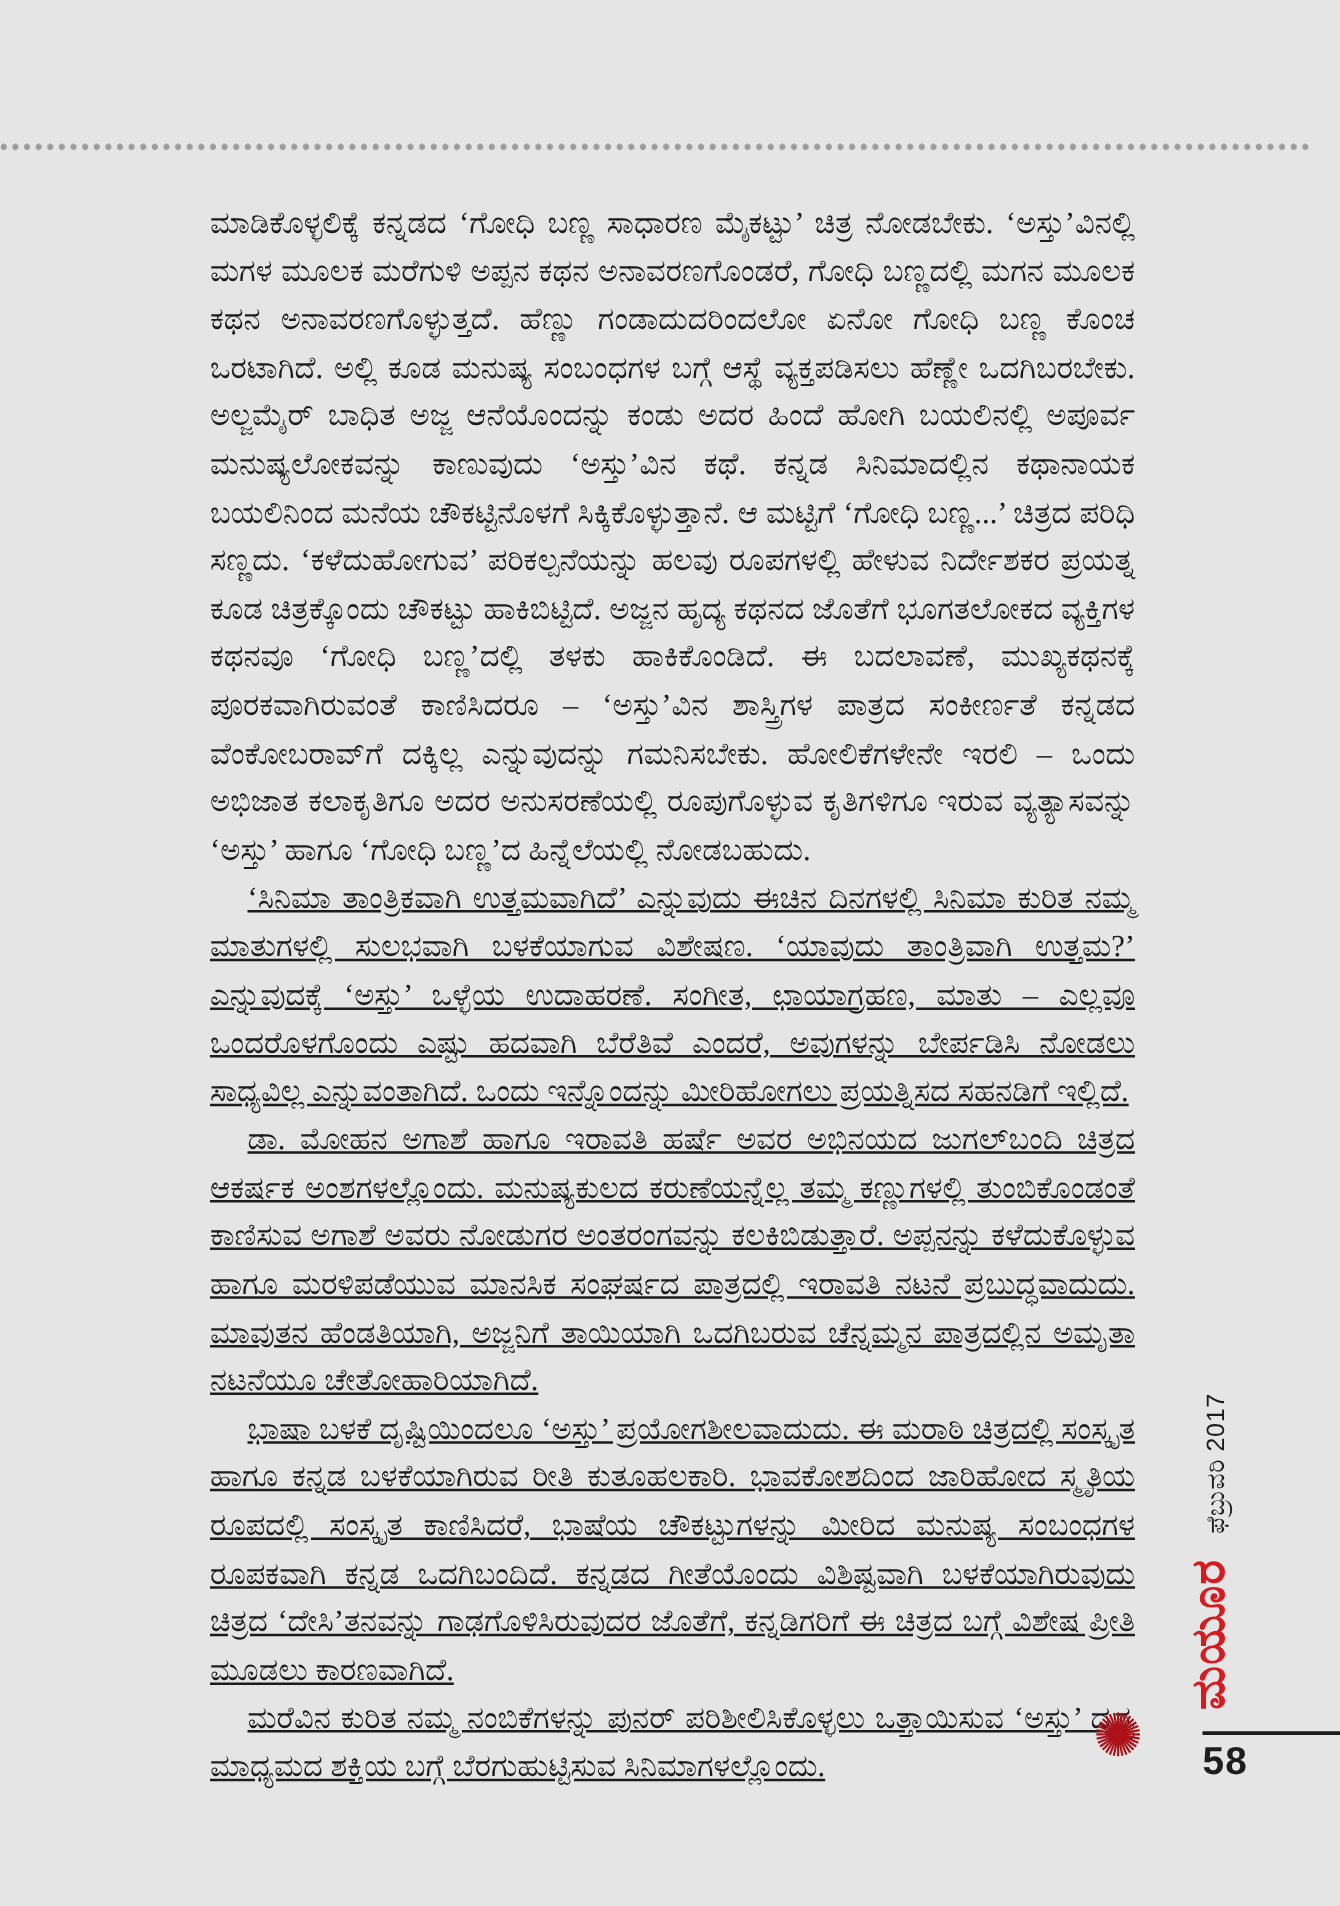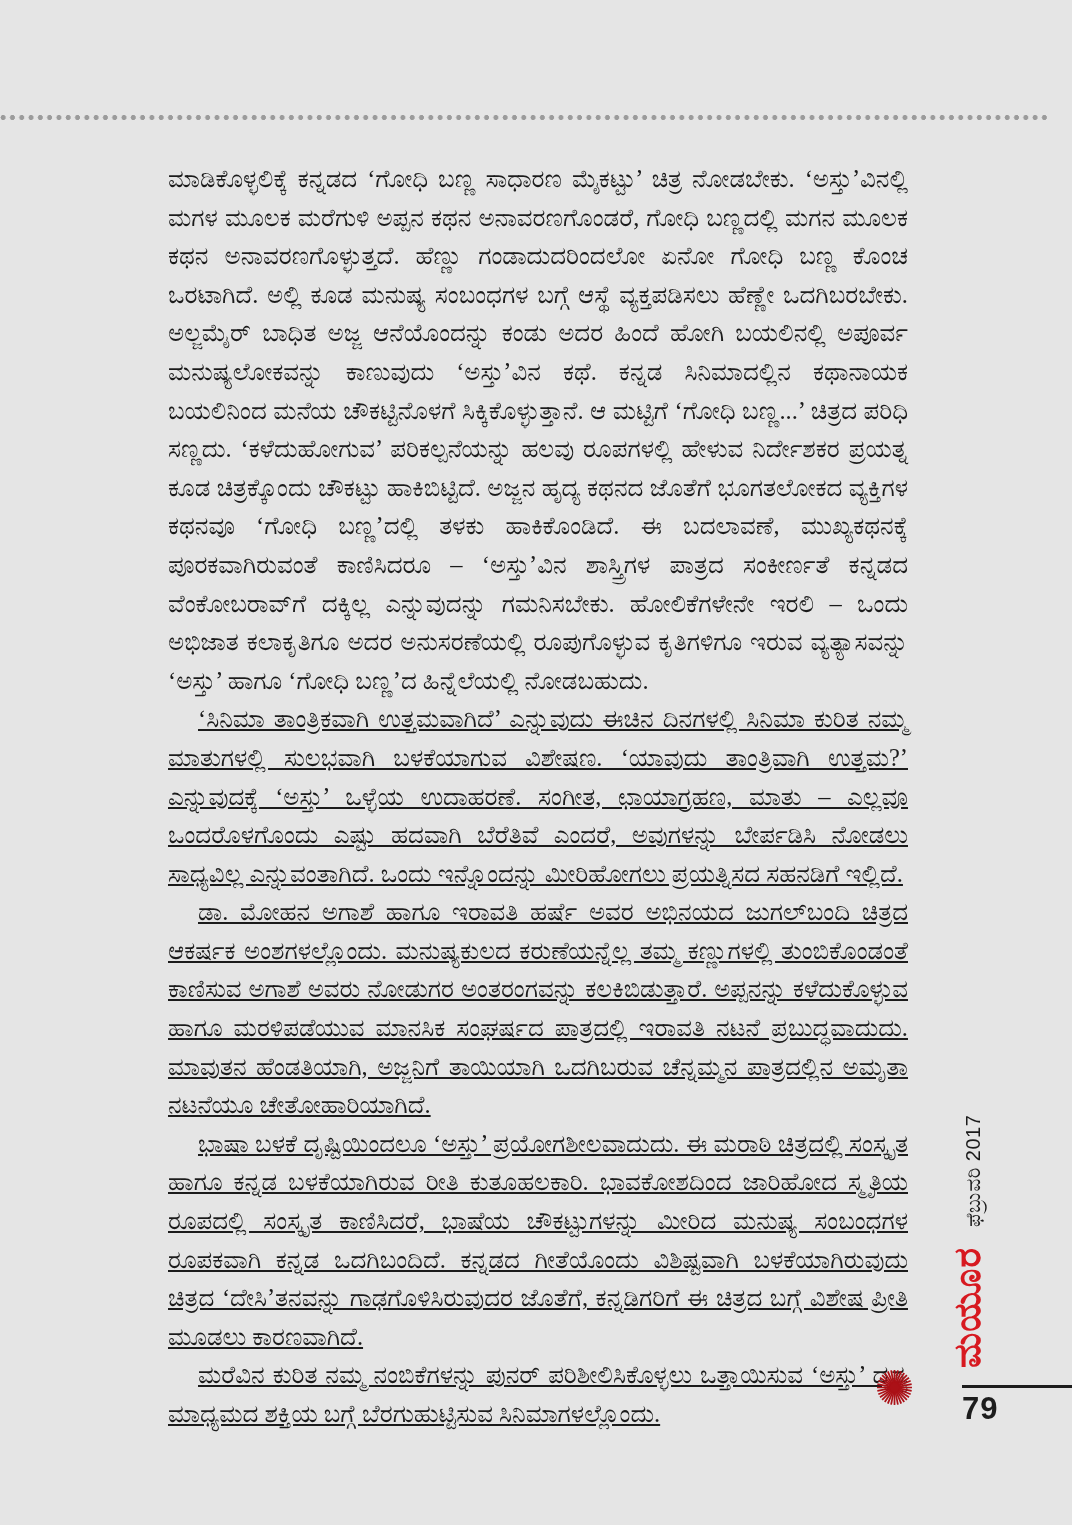--- a/index.html
+++ b/index.html
@@ -128,16 +128,16 @@
       <line x1="18" y1="1" x2="18" y2="35" transform="rotate(135 18 18)"></line>
       <line x1="18" y1="1" x2="18" y2="35" transform="rotate(146.25 18 18)"></line>
       <line x1="18" y1="1" x2="18" y2="35" transform="rotate(157.5 18 18)"></line>
       <line x1="18" y1="1" x2="18" y2="35" transform="rotate(168.75 18 18)"></line>
     </g>
     <circle cx="18" cy="18" r="4.6" fill="#ab1117"></circle>
   </svg>
 
   <div class="folio">
     <div class="folio-rule"></div>
-    <div class="folio-number">79</div>
+    <div class="folio-number">58</div>
   </div>
 
 </div>
 
 </body></html>

